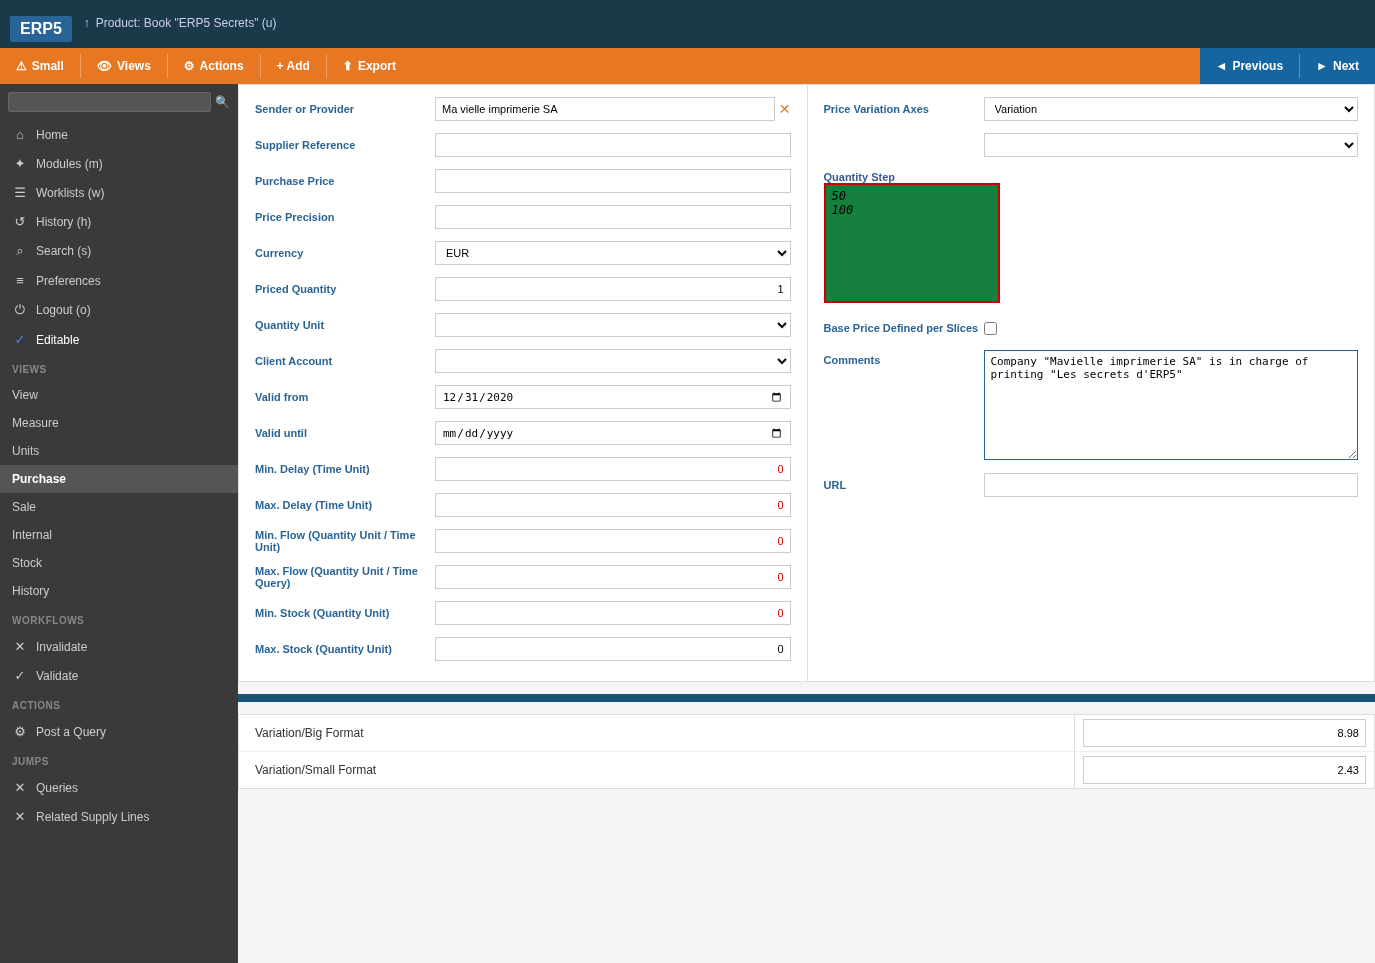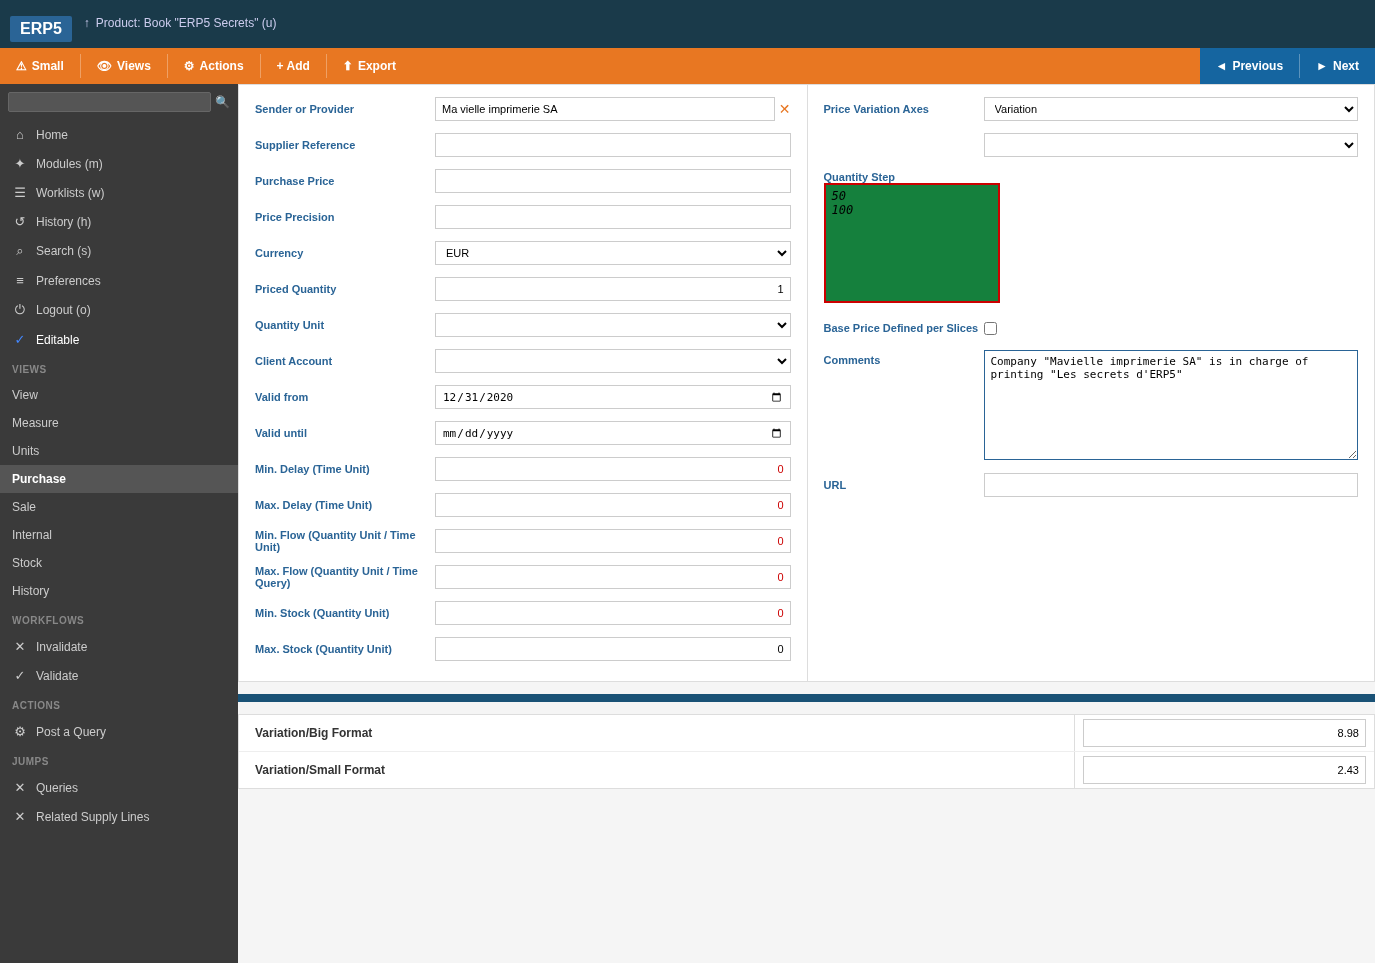--- a/index.html
+++ b/index.html
@@ -248,21 +248,21 @@
       border-bottom: 1px solid #eee;
       min-height: 32px;
     }
     .variation-row:last-child { border-bottom: none; }
 
     .variation-label {
       flex: 1;
       padding: 6px 16px;
       font-size: 12px;
       color: #333;
-      font-weight: bold;
+      font-weight: normal;
     }
 
     .variation-value {
       width: 300px;
       border-left: 1px solid #ddd;
       padding: 4px 8px;
       font-size: 11px;
     }
     .variation-value input {
       width: 100%;

